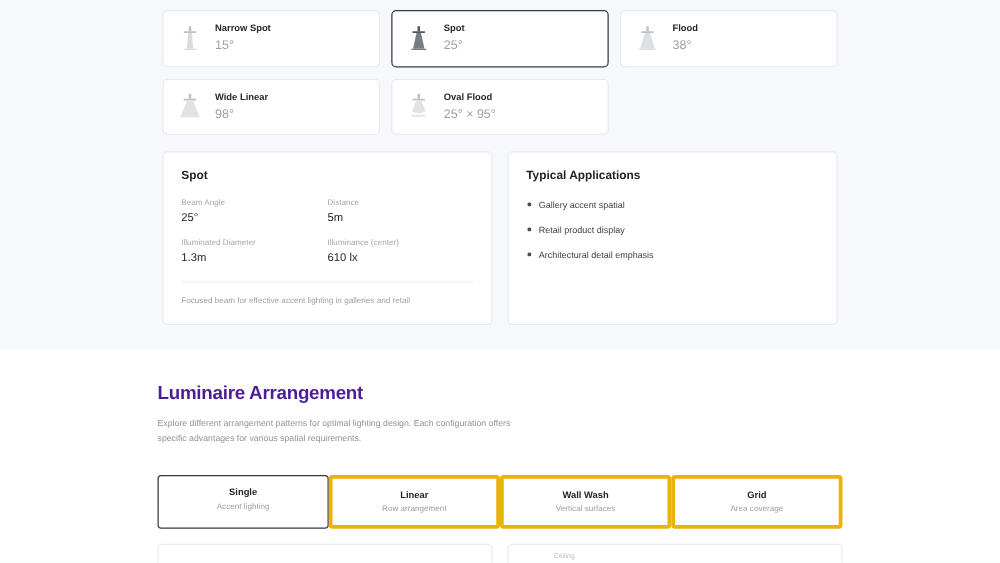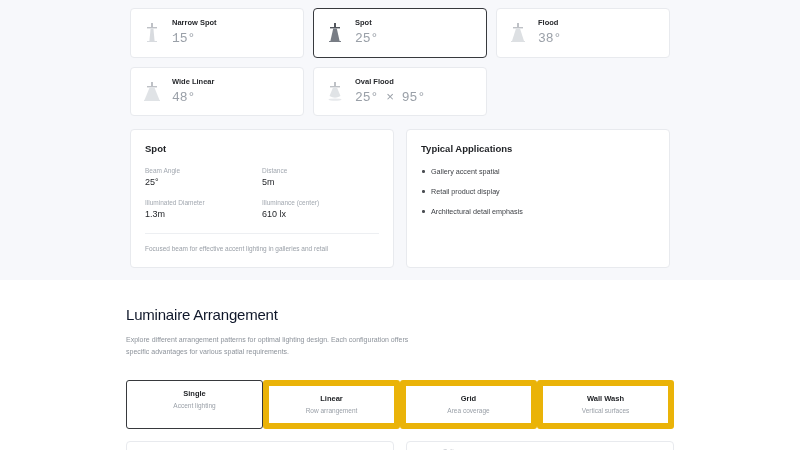--- a/index.html
+++ b/index.html
@@ -38,21 +38,21 @@
     gap: 10px;
     min-height: 44px;
   }
   .beam-card.selected {
     border: 1.3px solid #37393d;
   }
   .beam-ico { width: 20px; height: 24px; flex: 0 0 20px; opacity: .55; }
   .beam-card.selected .beam-ico { opacity: .95; }
   .beam-txt { line-height: 1.35; }
   .beam-name { font-size: 7.5px; font-weight: bold; color: #26282c; }
-  .beam-val { font-size: 13px; color: #9aa0a8; margin-top: 2px; font-family: Liberation Mono, monospace; }
+  .beam-val { font-size: 10px; color: #9aa0a8; margin-top: 2px; }
 
   
   .panels {
     display: grid;
     grid-template-columns: 1fr 1fr;
     gap: 12px;
     margin-top: 13px;
   }
   .panel {
     background: #ffffff;
@@ -81,27 +81,27 @@
     position: absolute;
     left: 1px; top: 3px;
     width: 2.5px; height: 2.5px;
     background: #4a4d52;
     border-radius: 50%;
   }
 
   
   .arr-section { background: #ffffff; padding: 26px 0 0 0; }
   .arr-inner { width: 548px; margin: 0 auto; }
-  .arr-title { font-size: 15px; font-weight: normal; color: #0f172a; margin-bottom: 11px; letter-spacing: -.2px; }
+  .arr-title { font-size: 15px; font-weight: bold; color: #4c1d95; margin-bottom: 11px; letter-spacing: -.2px; }
   .arr-desc { font-size: 7px; color: #8d939b; line-height: 1.75; max-width: 300px; margin-bottom: 21px; }
 
   .arr-tabs { display: grid; grid-template-columns: repeat(4, 1fr); gap: 0; }
   .arr-tab {
     background: #ffffff;
-    border: 6px solid #eab308;
+    border: 3px solid #eab308;
     border-radius: 3px;
     padding: 8px 4px 9px 4px;
     text-align: center;
   }
   .arr-tab.selected { border: 1.3px solid #37393d; }
   .arr-tab-label { font-size: 7.5px; font-weight: bold; color: #22242８; color: #222428; }
   .arr-tab-sub { font-size: 6.5px; color: #9aa0a8; margin-top: 4px; }
 
   .arr-previews { display: grid; grid-template-columns: 1fr 1fr; gap: 12px; margin-top: 12px; }
   .preview {
@@ -172,21 +172,21 @@
 
         <div class="beam-card">
           <svg class="beam-ico" viewBox="0 0 20 24">
             <rect x="9" y="2" width="2" height="4" fill="#8a9098"></rect>
             <rect x="5" y="6" width="10" height="1.4" fill="#8a9098"></rect>
             <path d="M7.6 7.4 L12.4 7.4 L17.5 20 L2.5 20 Z" fill="#c8cdd3"></path>
             <rect x="2" y="20" width="16" height="1" fill="#c8cdd3"></rect>
           </svg>
           <div class="beam-txt">
             <div class="beam-name">Wide Linear</div>
-            <div class="beam-val">48°</div>
+            <div class="beam-val">98°</div>
           </div>
         </div>
 
         <div class="beam-card">
           <svg class="beam-ico" viewBox="0 0 20 24">
             <rect x="9" y="2" width="2" height="4" fill="#8a9098"></rect>
             <rect x="5" y="6" width="10" height="1.4" fill="#8a9098"></rect>
             <path d="M8 7.4 Q10 7 12 7.4 L15.5 16 Q10 19.3 4.5 16 Z" fill="#c8cdd3"></path>
             <ellipse cx="10" cy="19.6" rx="6.5" ry="1.1" fill="#d4d8dd"></ellipse>
           </svg>
@@ -246,26 +246,26 @@
       <div class="arr-tabs">
         <div class="arr-tab selected">
           <div class="arr-tab-label">Single</div>
           <div class="arr-tab-sub">Accent lighting</div>
         </div>
         <div class="arr-tab">
           <div class="arr-tab-label">Linear</div>
           <div class="arr-tab-sub">Row arrangement</div>
         </div>
         <div class="arr-tab">
+          <div class="arr-tab-label">Wall Wash</div>
+          <div class="arr-tab-sub">Vertical surfaces</div>
+        </div>
+        <div class="arr-tab">
           <div class="arr-tab-label">Grid</div>
           <div class="arr-tab-sub">Area coverage</div>
-        </div>
-        <div class="arr-tab">
-          <div class="arr-tab-label">Wall Wash</div>
-          <div class="arr-tab-sub">Vertical surfaces</div>
         </div>
       </div>
 
       <div class="arr-previews">
         <div class="preview"></div>
         <div class="preview">
           <span class="ceiling-label">Ceiling</span>
           <div class="ceiling-line"></div>
           <div class="fixture"></div>
           <div class="fixture-dot"></div>

